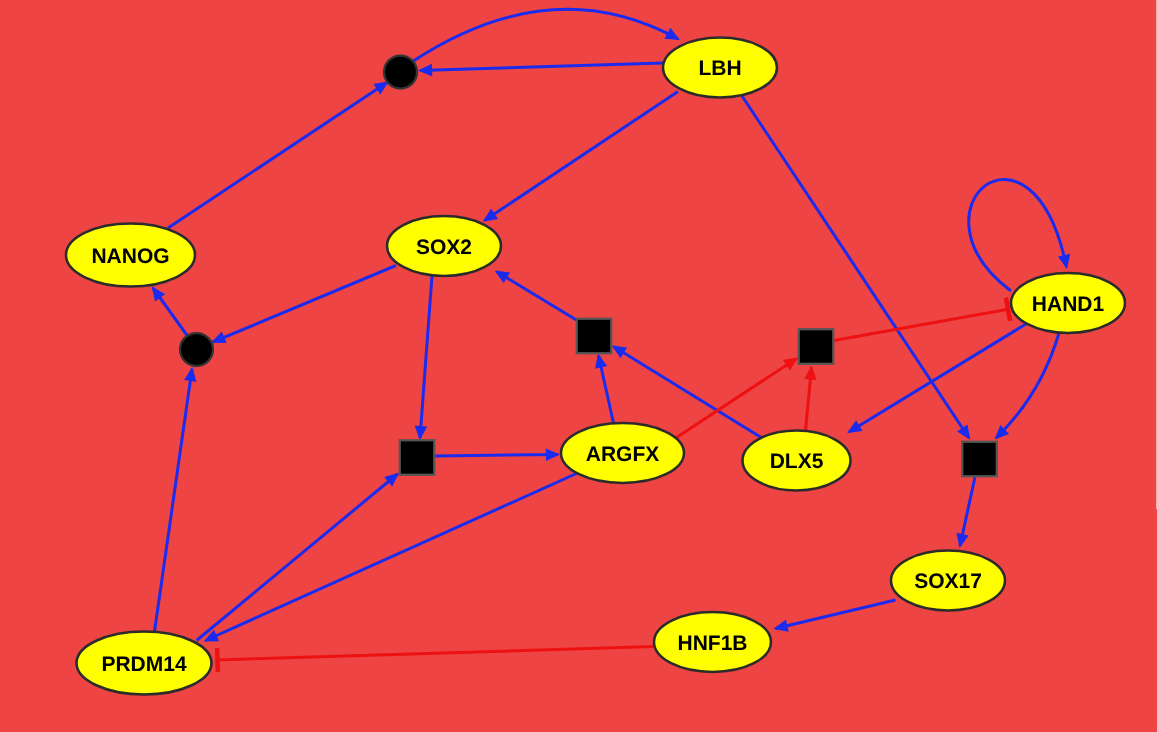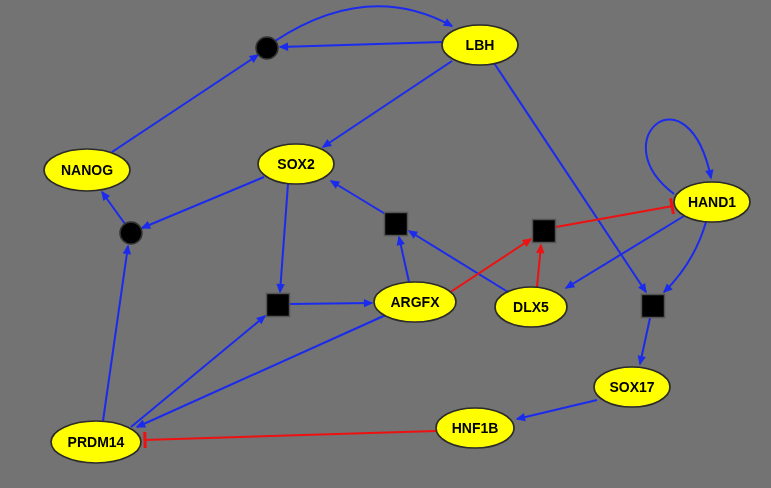--- a/index.html
+++ b/index.html
@@ -5,21 +5,21 @@
   html, body {
     margin: 0;
     padding: 0;
     background: #ffffff;
     font-family: "Liberation Sans", sans-serif;
   }
   .canvas-wrap {
     position: relative;
     width: 771px;
     height: 488px;
-    background: #737373;
+    background: #ef4444;
     overflow: hidden;
   }
   svg { display: block; }
   .edge {
     fill: none;
     stroke-width: 2;
   }
   .node-ellipse {
     stroke-width: 1.7;
   }

